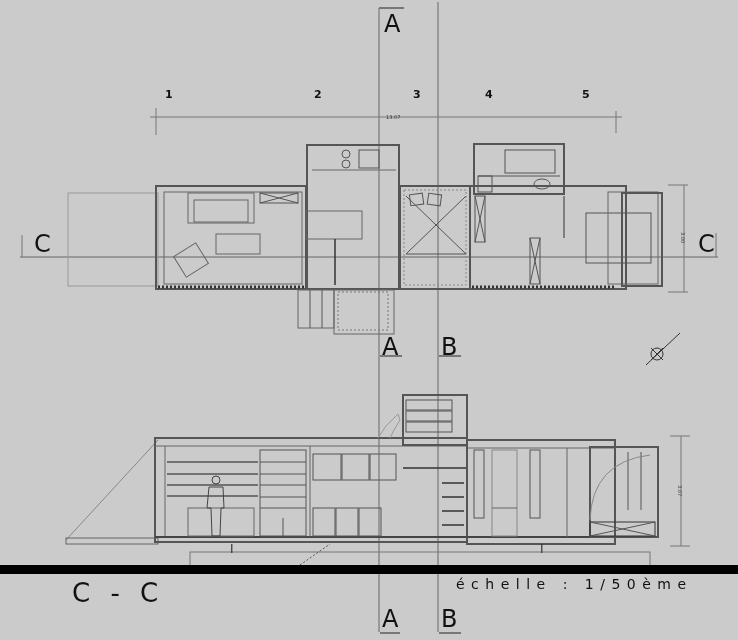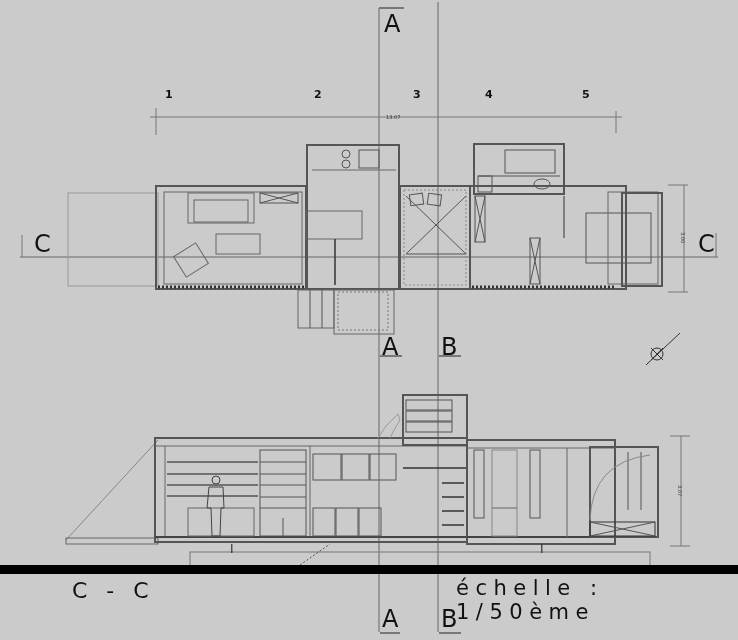--- a/index.html
+++ b/index.html
@@ -1,22 +1,22 @@
 <!DOCTYPE html>
 <html><head>
 <meta charset="utf-8">
 <style>
   html, body { margin:0; padding:0; background:#cbcbcb; }
   body { width:738px; height:640px; position:relative; overflow:hidden; font-family:"DejaVu Sans", sans-serif; }
   svg { position:absolute; left:0; top:0; }
   .lbl { position:absolute; color:#111; font-family:"DejaVu Sans", sans-serif; }
   .grid-num { font-size:11px; font-weight:bold; }
   .sec { font-size:24px; }
-  .title { font-size:22px; letter-spacing:6px; }
-  .scale { font-size:21px; letter-spacing:6.5px; }
+  .title { font-size:26px; letter-spacing:6px; }
+  .scale { font-size:14px; letter-spacing:6.5px; }
   .dim { font-size:5px; color:#333; }
   .dimv { font-size:5px; color:#333; transform:rotate(90deg); transform-origin:left top; }
 </style>
 </head>
 <body>
 
 <svg width="738" height="640" viewBox="0 0 738 640">
   <g stroke="#555" fill="none" stroke-width="1">
 
     <line x1="379" y1="8" x2="379" y2="632" stroke="#666"></line>

